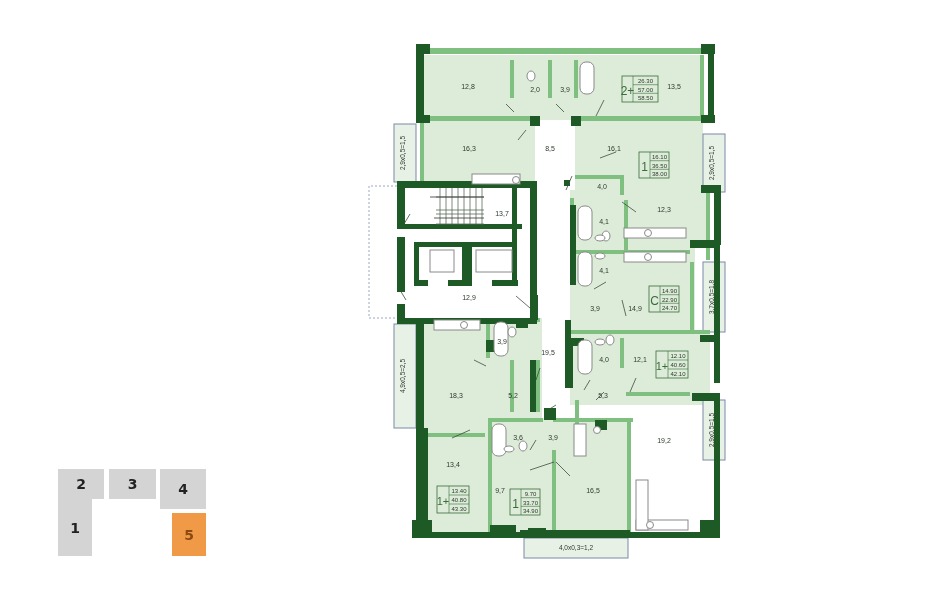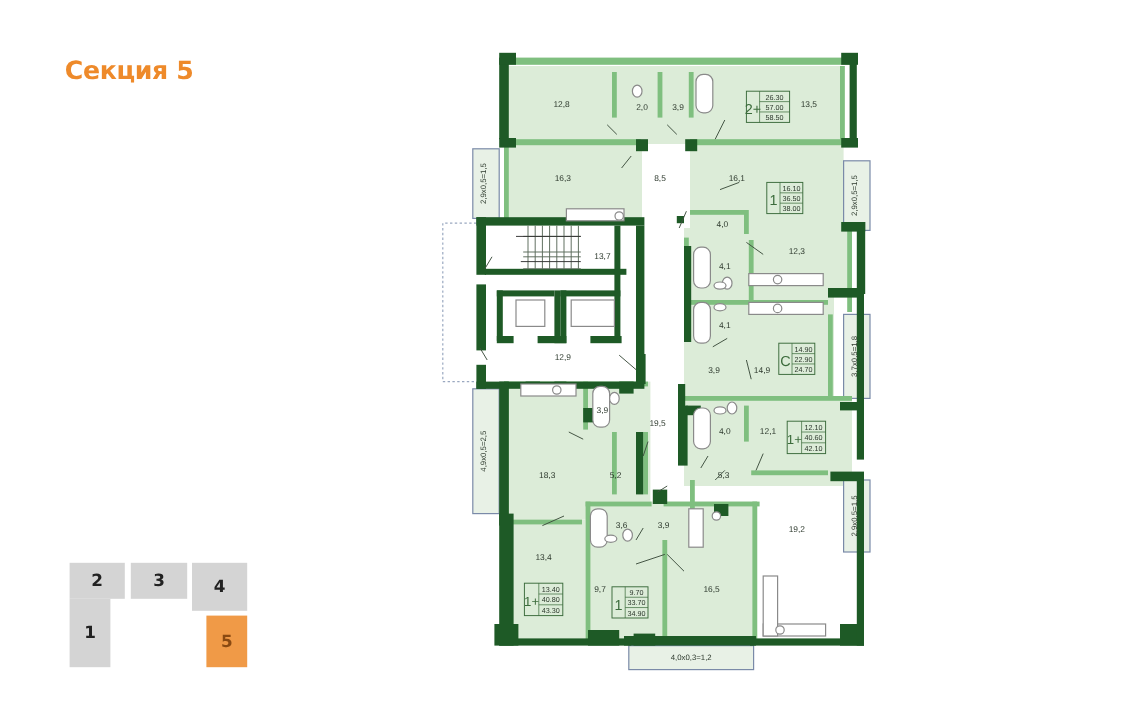--- a/index.html
+++ b/index.html
@@ -13,21 +13,20 @@
   .plan { position:absolute; left:0; top:0; }
   .rl { font-family:"Liberation Sans", sans-serif; font-size:7px; fill:#2e3a2e; text-anchor:middle; }
   .bl { font-family:"Liberation Sans", sans-serif; font-size:6.5px; fill:#2e3a2e; text-anchor:middle; }
   .box-t { font-family:"Liberation Sans", sans-serif; font-size:6px; fill:#2e3a2e; text-anchor:middle; }
   .type-t { font-family:"Liberation Sans", sans-serif; font-size:15px; fill:#3b6b3b; text-anchor:middle; }
 </style>
 </head>
 <body>
 
 <div class="title-block">
-  <div class="t2">Секция 5</div>
 </div>
 
 <div class="sections">
 
   <div class="sec" style="left:58px;top:469px;width:46px;height:30px;">
       <span>2</span>
     </div>
   <div style="position:absolute;left:104px;top:469px;width:0;height:0;"></div>
   <div class="sec" style="left:109px;top:469px;width:47px;height:30px;">
       <span>3</span>

